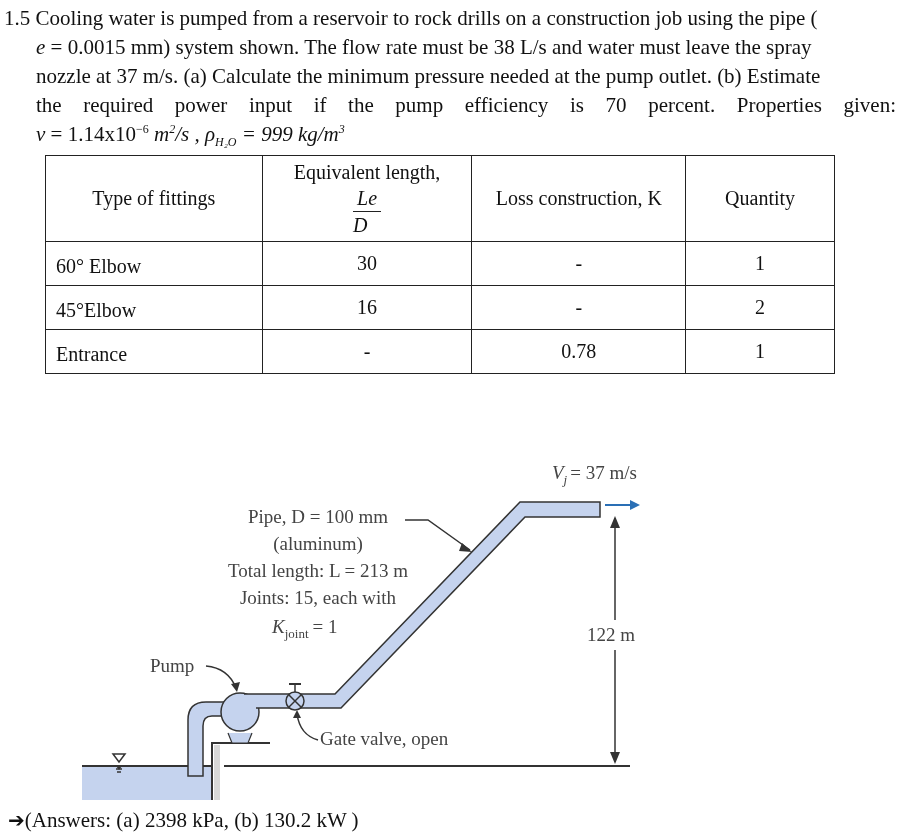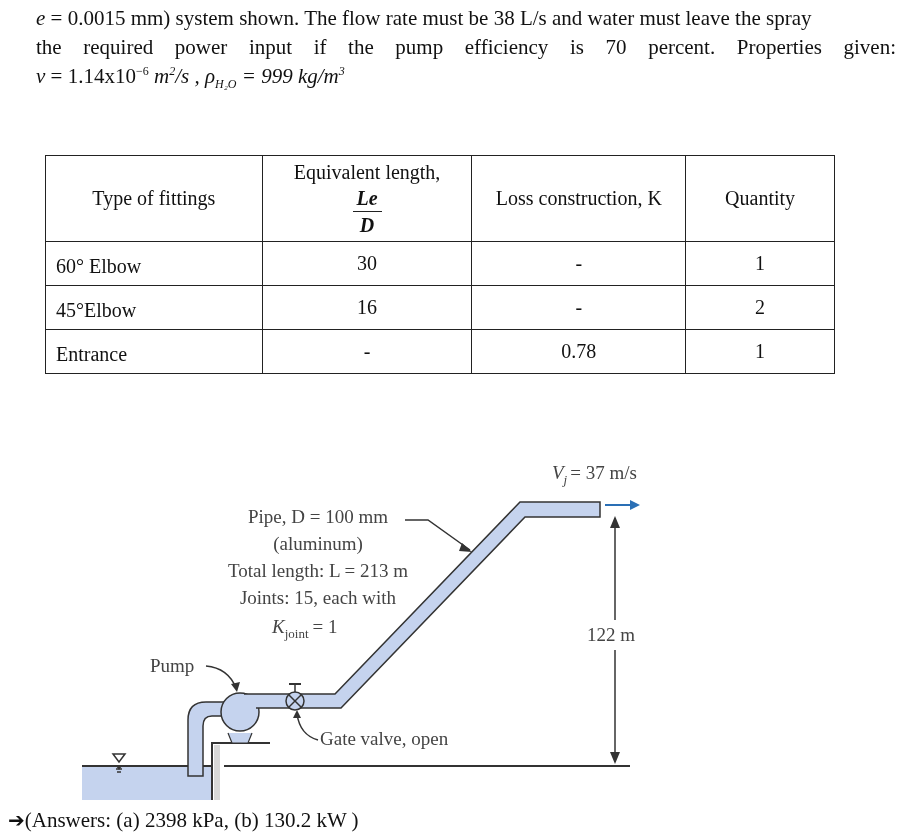--- a/index.html
+++ b/index.html
@@ -12,32 +12,34 @@
   .problem .justify { text-align: justify; text-align-last: justify; white-space: normal; font-family: Liberation Serif, serif; }
   .it { font-style: italic; }
   sup, sub { font-size: 12px; line-height: 0; }
   table.fittings { position: absolute; left: 45px; top: 155px; width: 790px;
                    border-collapse: collapse; font-size: 20px; }
   table.fittings th, table.fittings td { border: 1.5px solid #222; padding: 0; margin-left: 8px; }
   table.fittings th { font-weight: normal; height: 85px; }
   table.fittings td { height: 37px; vertical-align: middle; }
   table.fittings td.name { text-align: left; padding-left: 10px; padding-top: 6px; }
   table.fittings td.c { text-align: center; padding-bottom: 0; }
-  .frac { display: inline-block; text-align: center; font-style: italic; line-height: 26px; font-weight: bold; }
+  .frac { display: inline-block; text-align: left; font-style: italic; line-height: 26px; }
   .frac .num { display: block; border-bottom: 1.5px solid #222; padding: 0 4px; }
   .diagram { position: absolute; left: 0; top: 440px; width: 920px; height: 360px; }
   .answers { position: absolute; left: 8px; top: 808px; font-size: 21px; }
   .answers .arrow { font-family: "DejaVu Sans", sans-serif; font-weight: bold; font-size: 20px; }
   .dlabel { font-family: "Liberation Serif", serif; fill: #444; font-size: 19px; }
 </style>
 </head>
 <body>
 
 <div class="problem">
+  <span class="line"><span>1.5</span> <span>Cooling water is pumped from a reservoir to rock drills on a construction job using the pipe (</span></span>
   <span class="line indent"><span class="it">e</span><span> = 0.0015 mm) system shown. The flow rate must be 38 L/s and water must leave the spray</span></span>
+  <span class="line indent">nozzle at 37 m/s. (a) Calculate the minimum pressure needed at the pump outlet. (b) Estimate</span>
   <span class="line indent justify">the required power input if the pump efficiency is 70 percent. Properties given:</span>
   <span class="line indent">
     <span class="it">ν</span><span> = 1.14x10</span><sup>−6</sup><span class="it"> m</span><sup class="it">2</sup><span class="it">/s ,</span><span class="it"> ρ</span><sub class="it">H₂O</sub><span class="it"> = 999 kg/m</span><sup class="it">3</sup>
   </span>
 </div>
 
 <table class="fittings">
   <colgroup>
       <col style="width:217px">
       <col style="width:210px">

